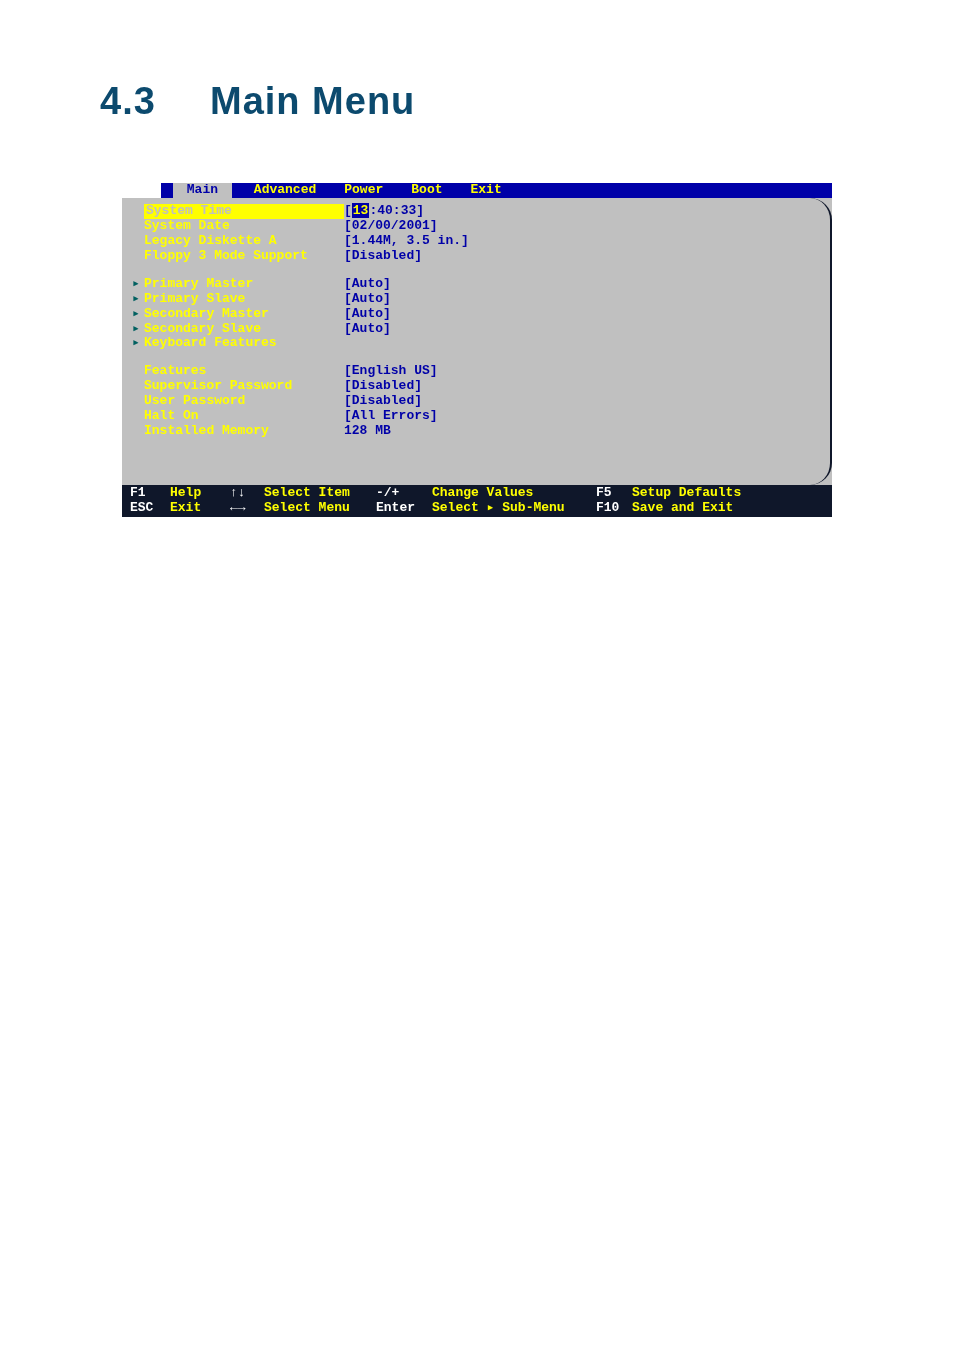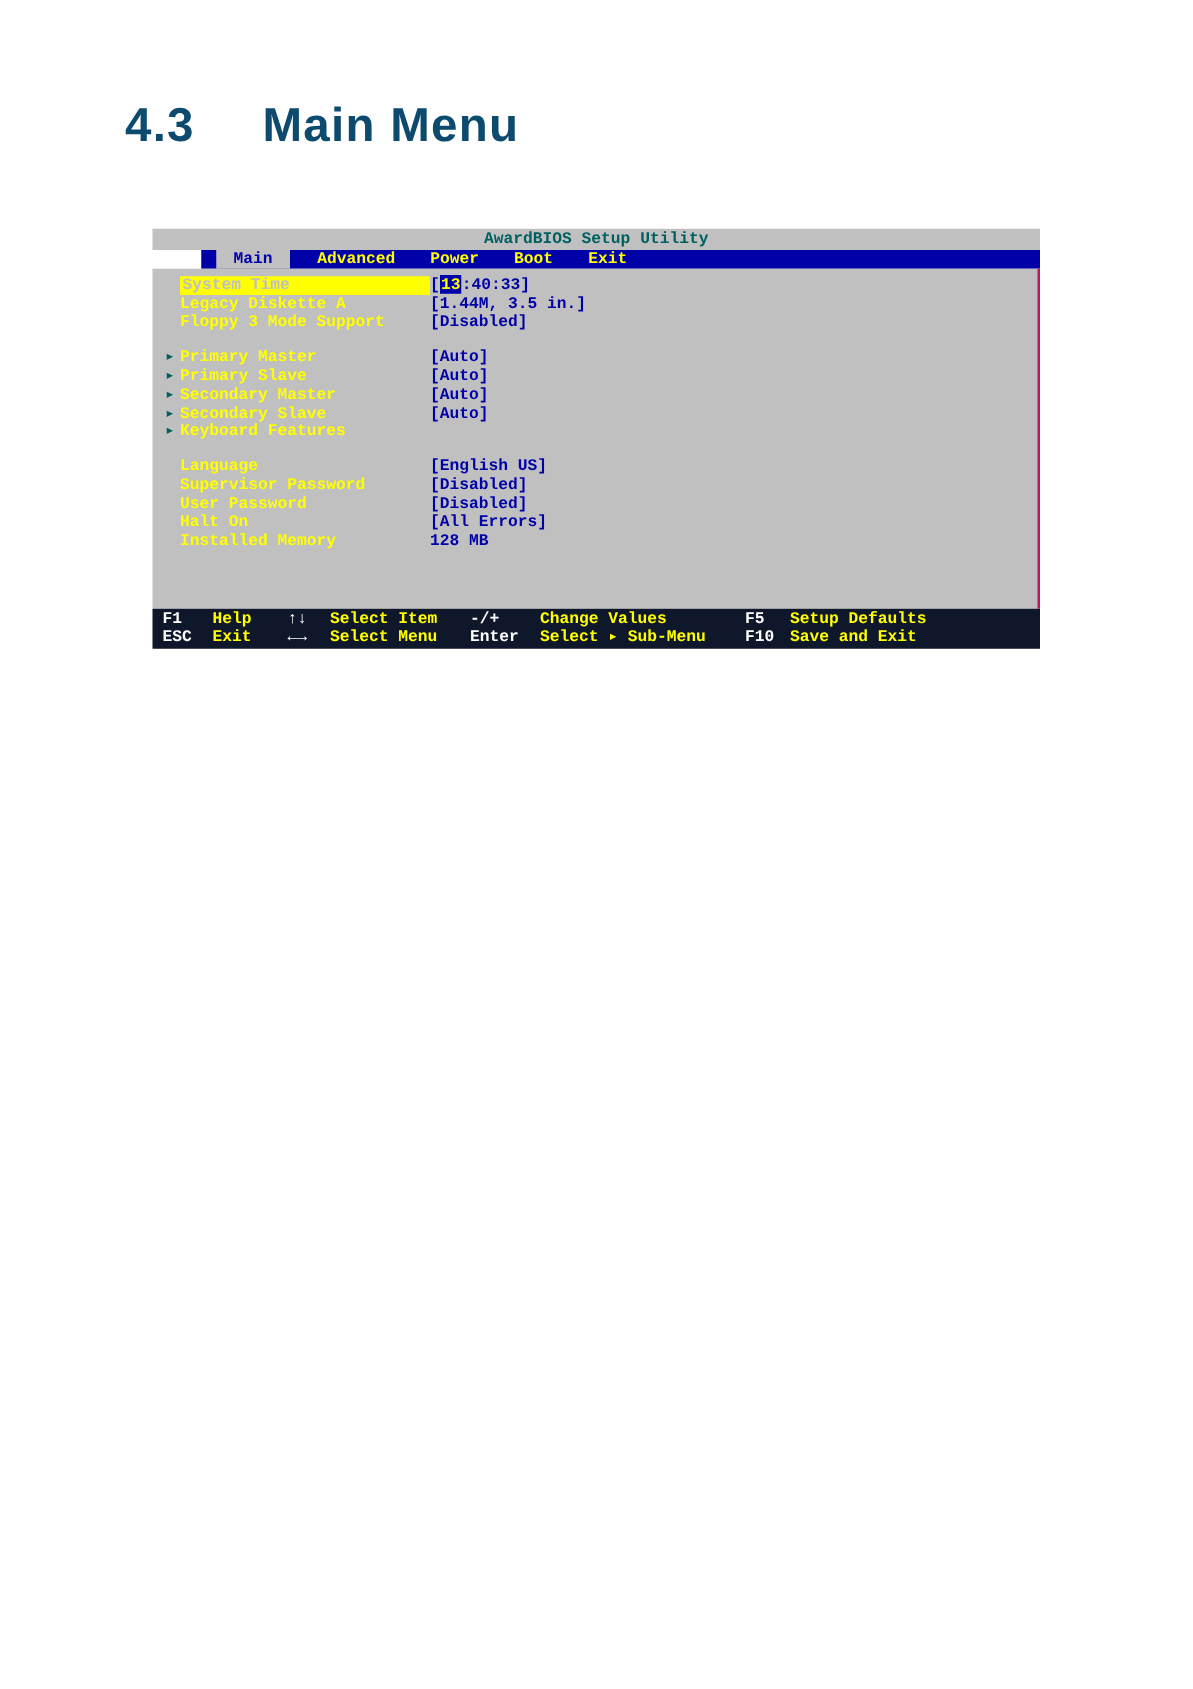--- a/index.html
+++ b/index.html
@@ -60,21 +60,22 @@
     }
     .bios-menubar .tab.active::before { content: " "; }
     .bios-menubar .tab.active::after { content: " "; }
     .bios-body {
       display: flex;
       background: #c0c0c0;
     }
     .bios-left {
       flex: 1;
       padding: 6px 10px 20px 10px;
-      border-right: 2px solid #be185d;
+      border-right: 2px solid #0f172a;
+      border-radius: 22px;
     }
     .bios-right {
       width: 215px;
       padding: 6px 8px;
     }
     .bios-right .help-title {
       color: #0000a8;
       text-align: center;
       border-bottom: 2px solid #006060;
       padding-bottom: 18px;
@@ -130,37 +131,41 @@
     .footer-row .rd { color: #ffff00; }
   </style>
 </head>
 <body>
 
 <div class="heading">
   <span class="num">4.3</span><span>Main Menu</span>
 </div>
 
 <div class="bios-window">
-  <div class="bios-title">AwardBIOS Setup Utility</div>
   <div class="bios-menubar">
     <span class="tab active">Main</span>
     <span class="tab">Advanced</span>
     <span class="tab">Power</span>
     <span class="tab">Boot</span>
     <span class="tab">Exit</span>
   </div>
   <div class="bios-body">
     <div class="bios-left">
 
       <div class="row">
         <span class="submenu-marker"> </span>
         <span class="label sel">System Time</span>
         <span class="value"><span>[</span><span class="sel-val">13</span><span>:40:33]</span></span>
       </div>
 
+      <div class="row">
+        <span class="submenu-marker"> </span>
+        <span class="label">System Date</span>
+        <span class="value">[02/00/2001]</span>
+      </div>
 
       <div class="row">
         <span class="submenu-marker"> </span>
         <span class="label">Legacy Diskette A</span>
         <span class="value">[1.44M, 3.5 in.]</span>
       </div>
 
       <div class="row">
         <span class="submenu-marker"> </span>
         <span class="label">Floppy 3 Mode Support</span>
@@ -196,21 +201,21 @@
       <div class="row">
         <span class="submenu-marker">▸</span>
         <span class="label">Keyboard Features</span>
         <span class="value"></span>
       </div>
 
       <div class="blank-row"></div>
 
       <div class="row">
         <span class="submenu-marker"> </span>
-        <span class="label">Language</span>
+        <span class="label">Features</span>
         <span class="value">[English US]</span>
       </div>
 
       <div class="row">
         <span class="submenu-marker"> </span>
         <span class="label">Supervisor Password</span>
         <span class="value">[Disabled]</span>
       </div>
 
       <div class="row">

